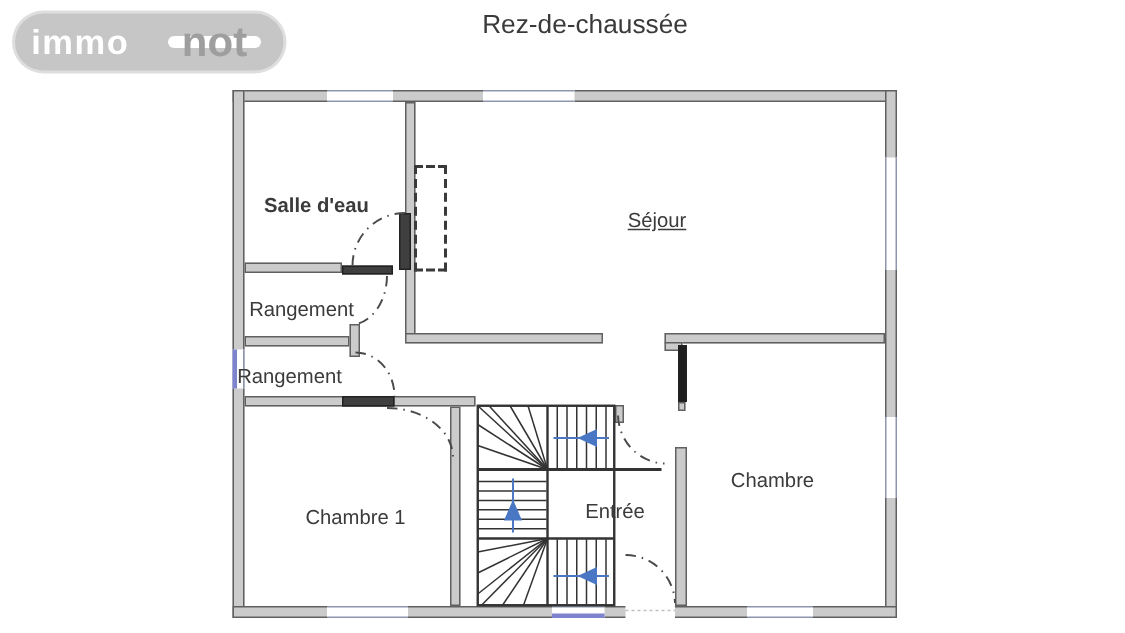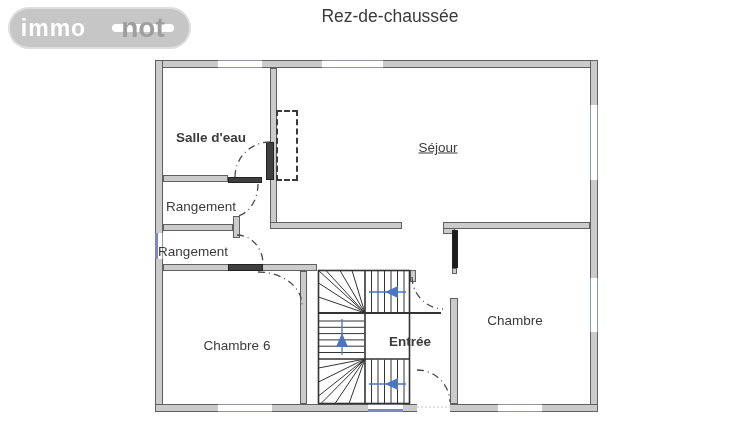--- a/index.html
+++ b/index.html
@@ -154,18 +154,18 @@
       <path d="M 412,277 A 32 33 0 0 0 443,309"></path>
       <path d="M 417,370 A 33 33 0 0 1 450,402"></path>
     </g>
 
     <line x1="417" y1="407" x2="450" y2="407" stroke="#c0c0c0" stroke-width="1" stroke-dasharray="2 2"></line>
   </svg>
 
   <div class="room-label" style="left:211px;top:137px;font-weight:bold;">Salle d'eau</div>
   <div class="room-label" style="left:201px;top:206px;">Rangement</div>
   <div class="room-label" style="left:193px;top:251px;">Rangement</div>
-  <div class="room-label" style="left:237px;top:345px;">Chambre 6</div>
+  <div class="room-label" style="left:237px;top:345px;">Chambre 1</div>
   <div class="room-label" style="left:438px;top:147px;text-decoration:underline;">Séjour</div>
-  <div class="room-label" style="left:410px;top:341px;font-weight:bold;">Entrée</div>
+  <div class="room-label" style="left:410px;top:341px;">Entrée</div>
   <div class="room-label" style="left:515px;top:320px;">Chambre</div>
 
 </div>
 
 </body></html>

